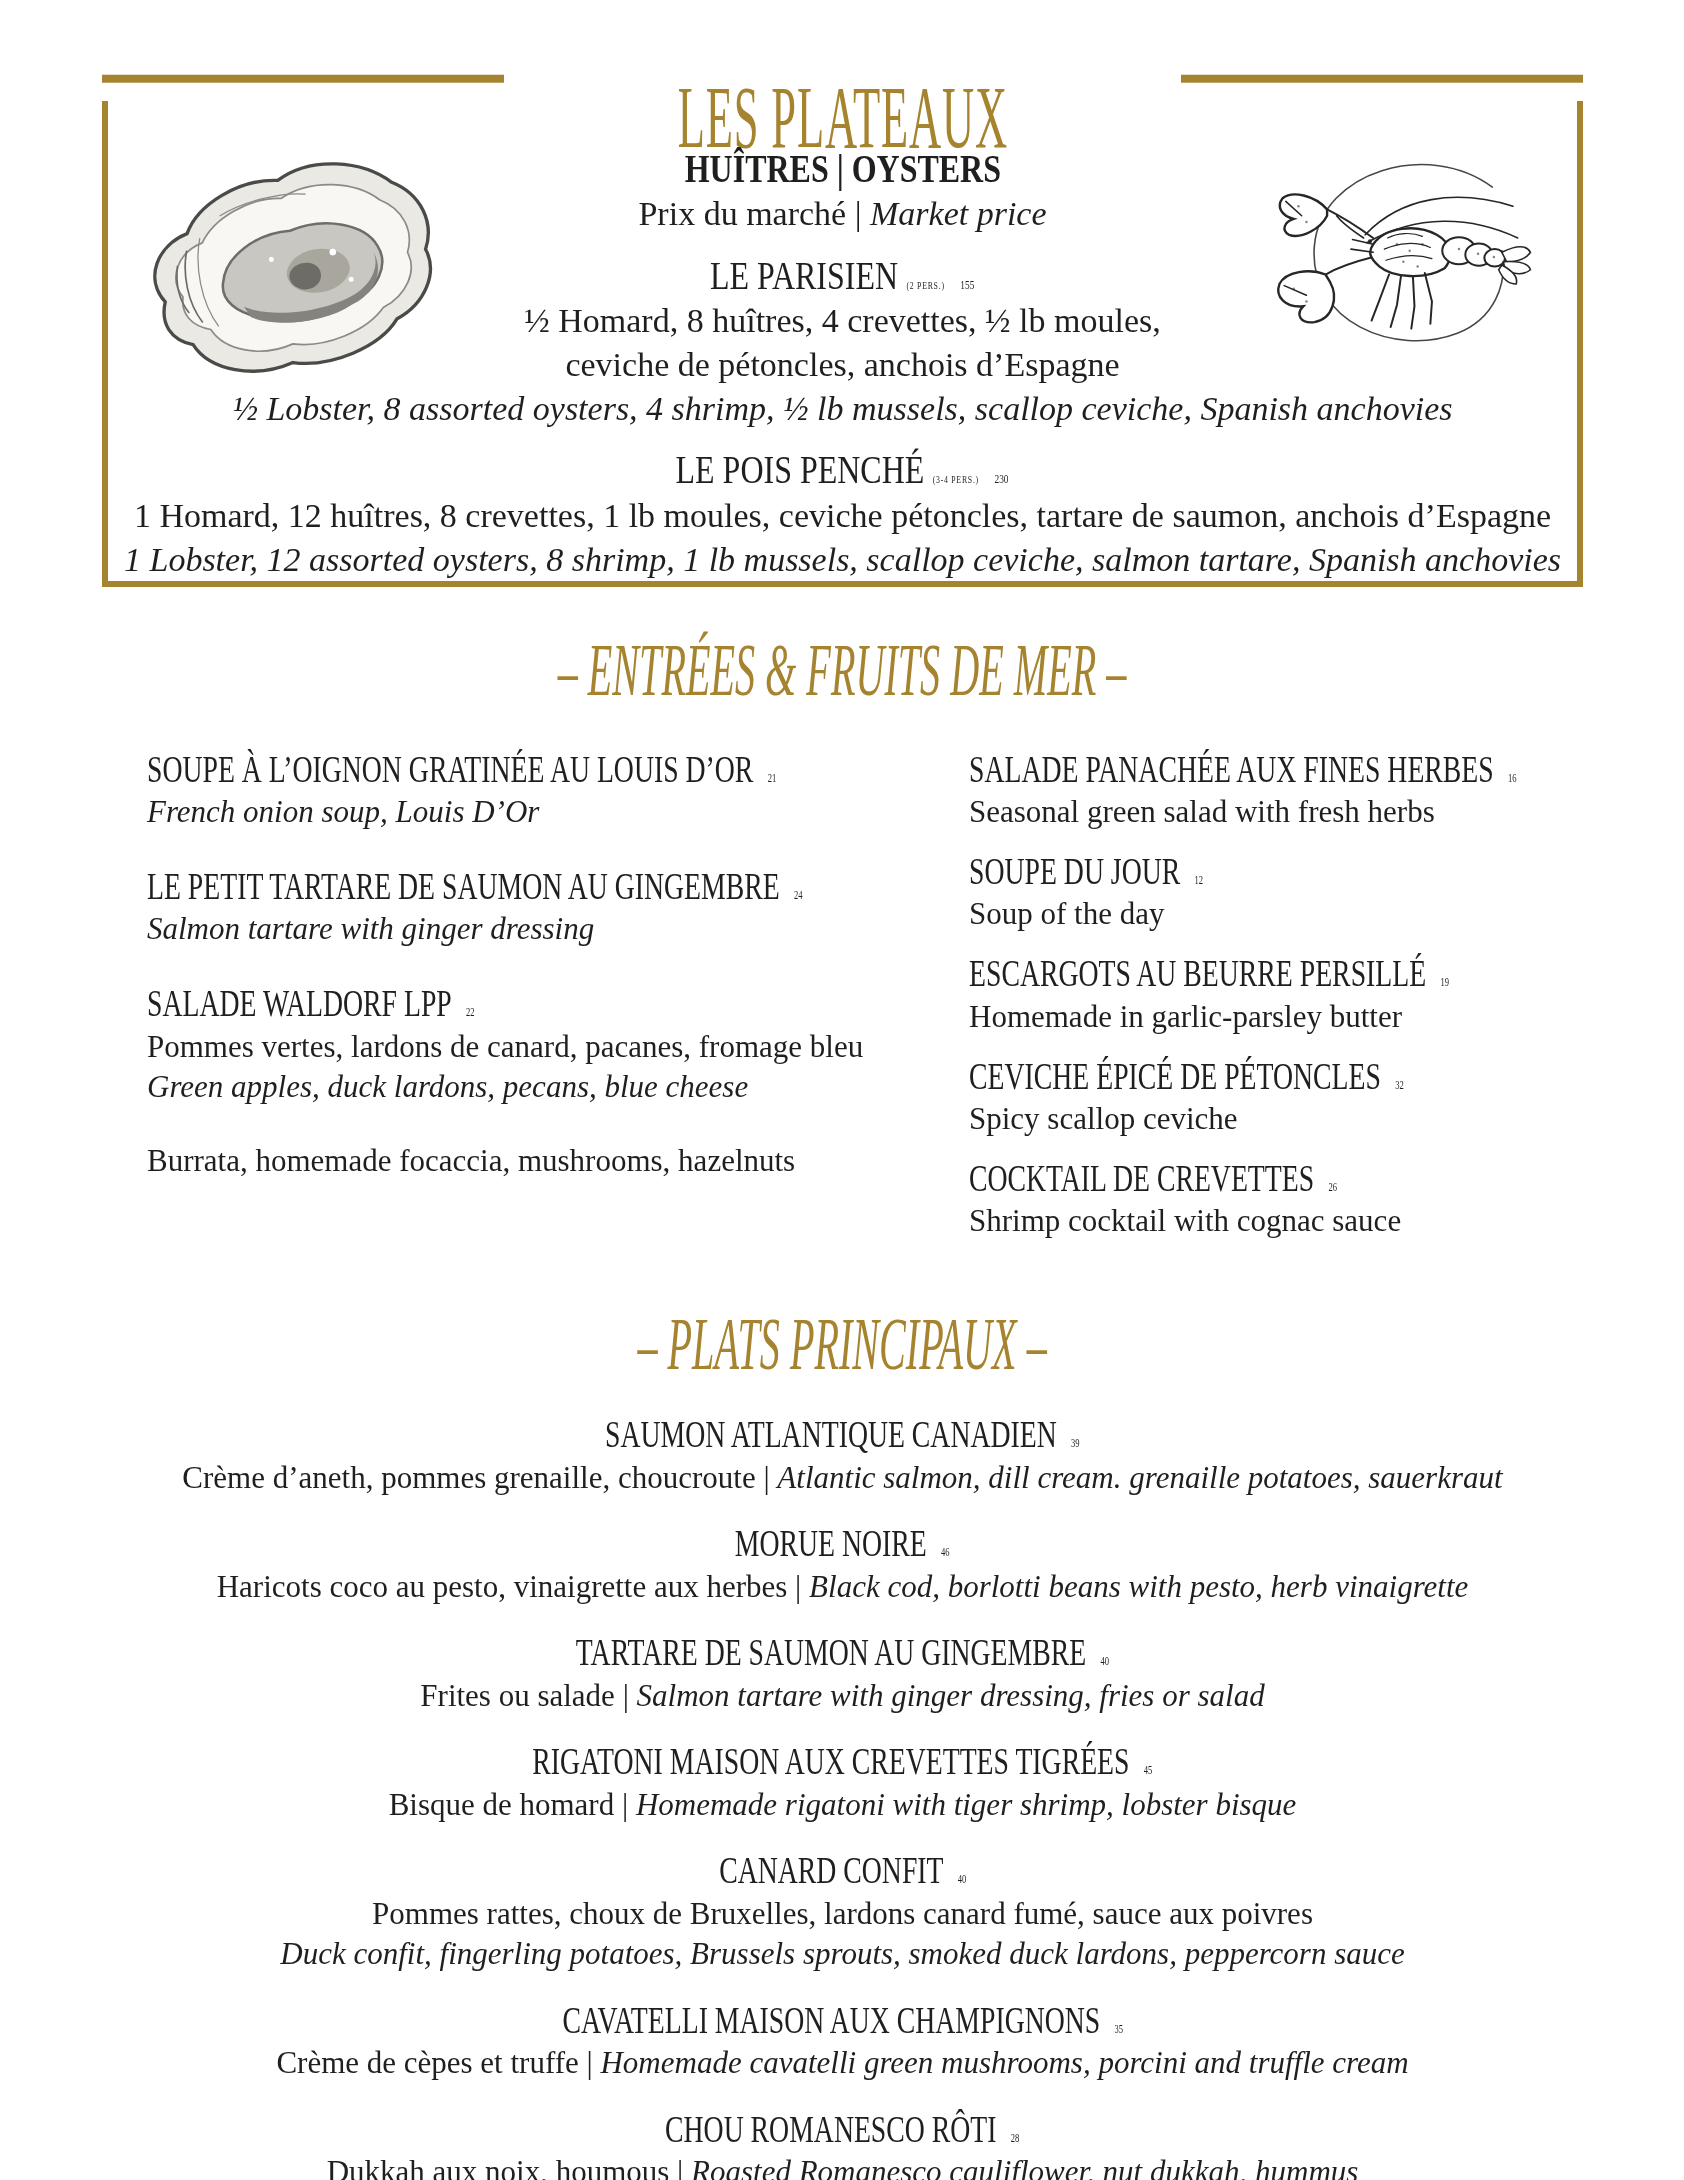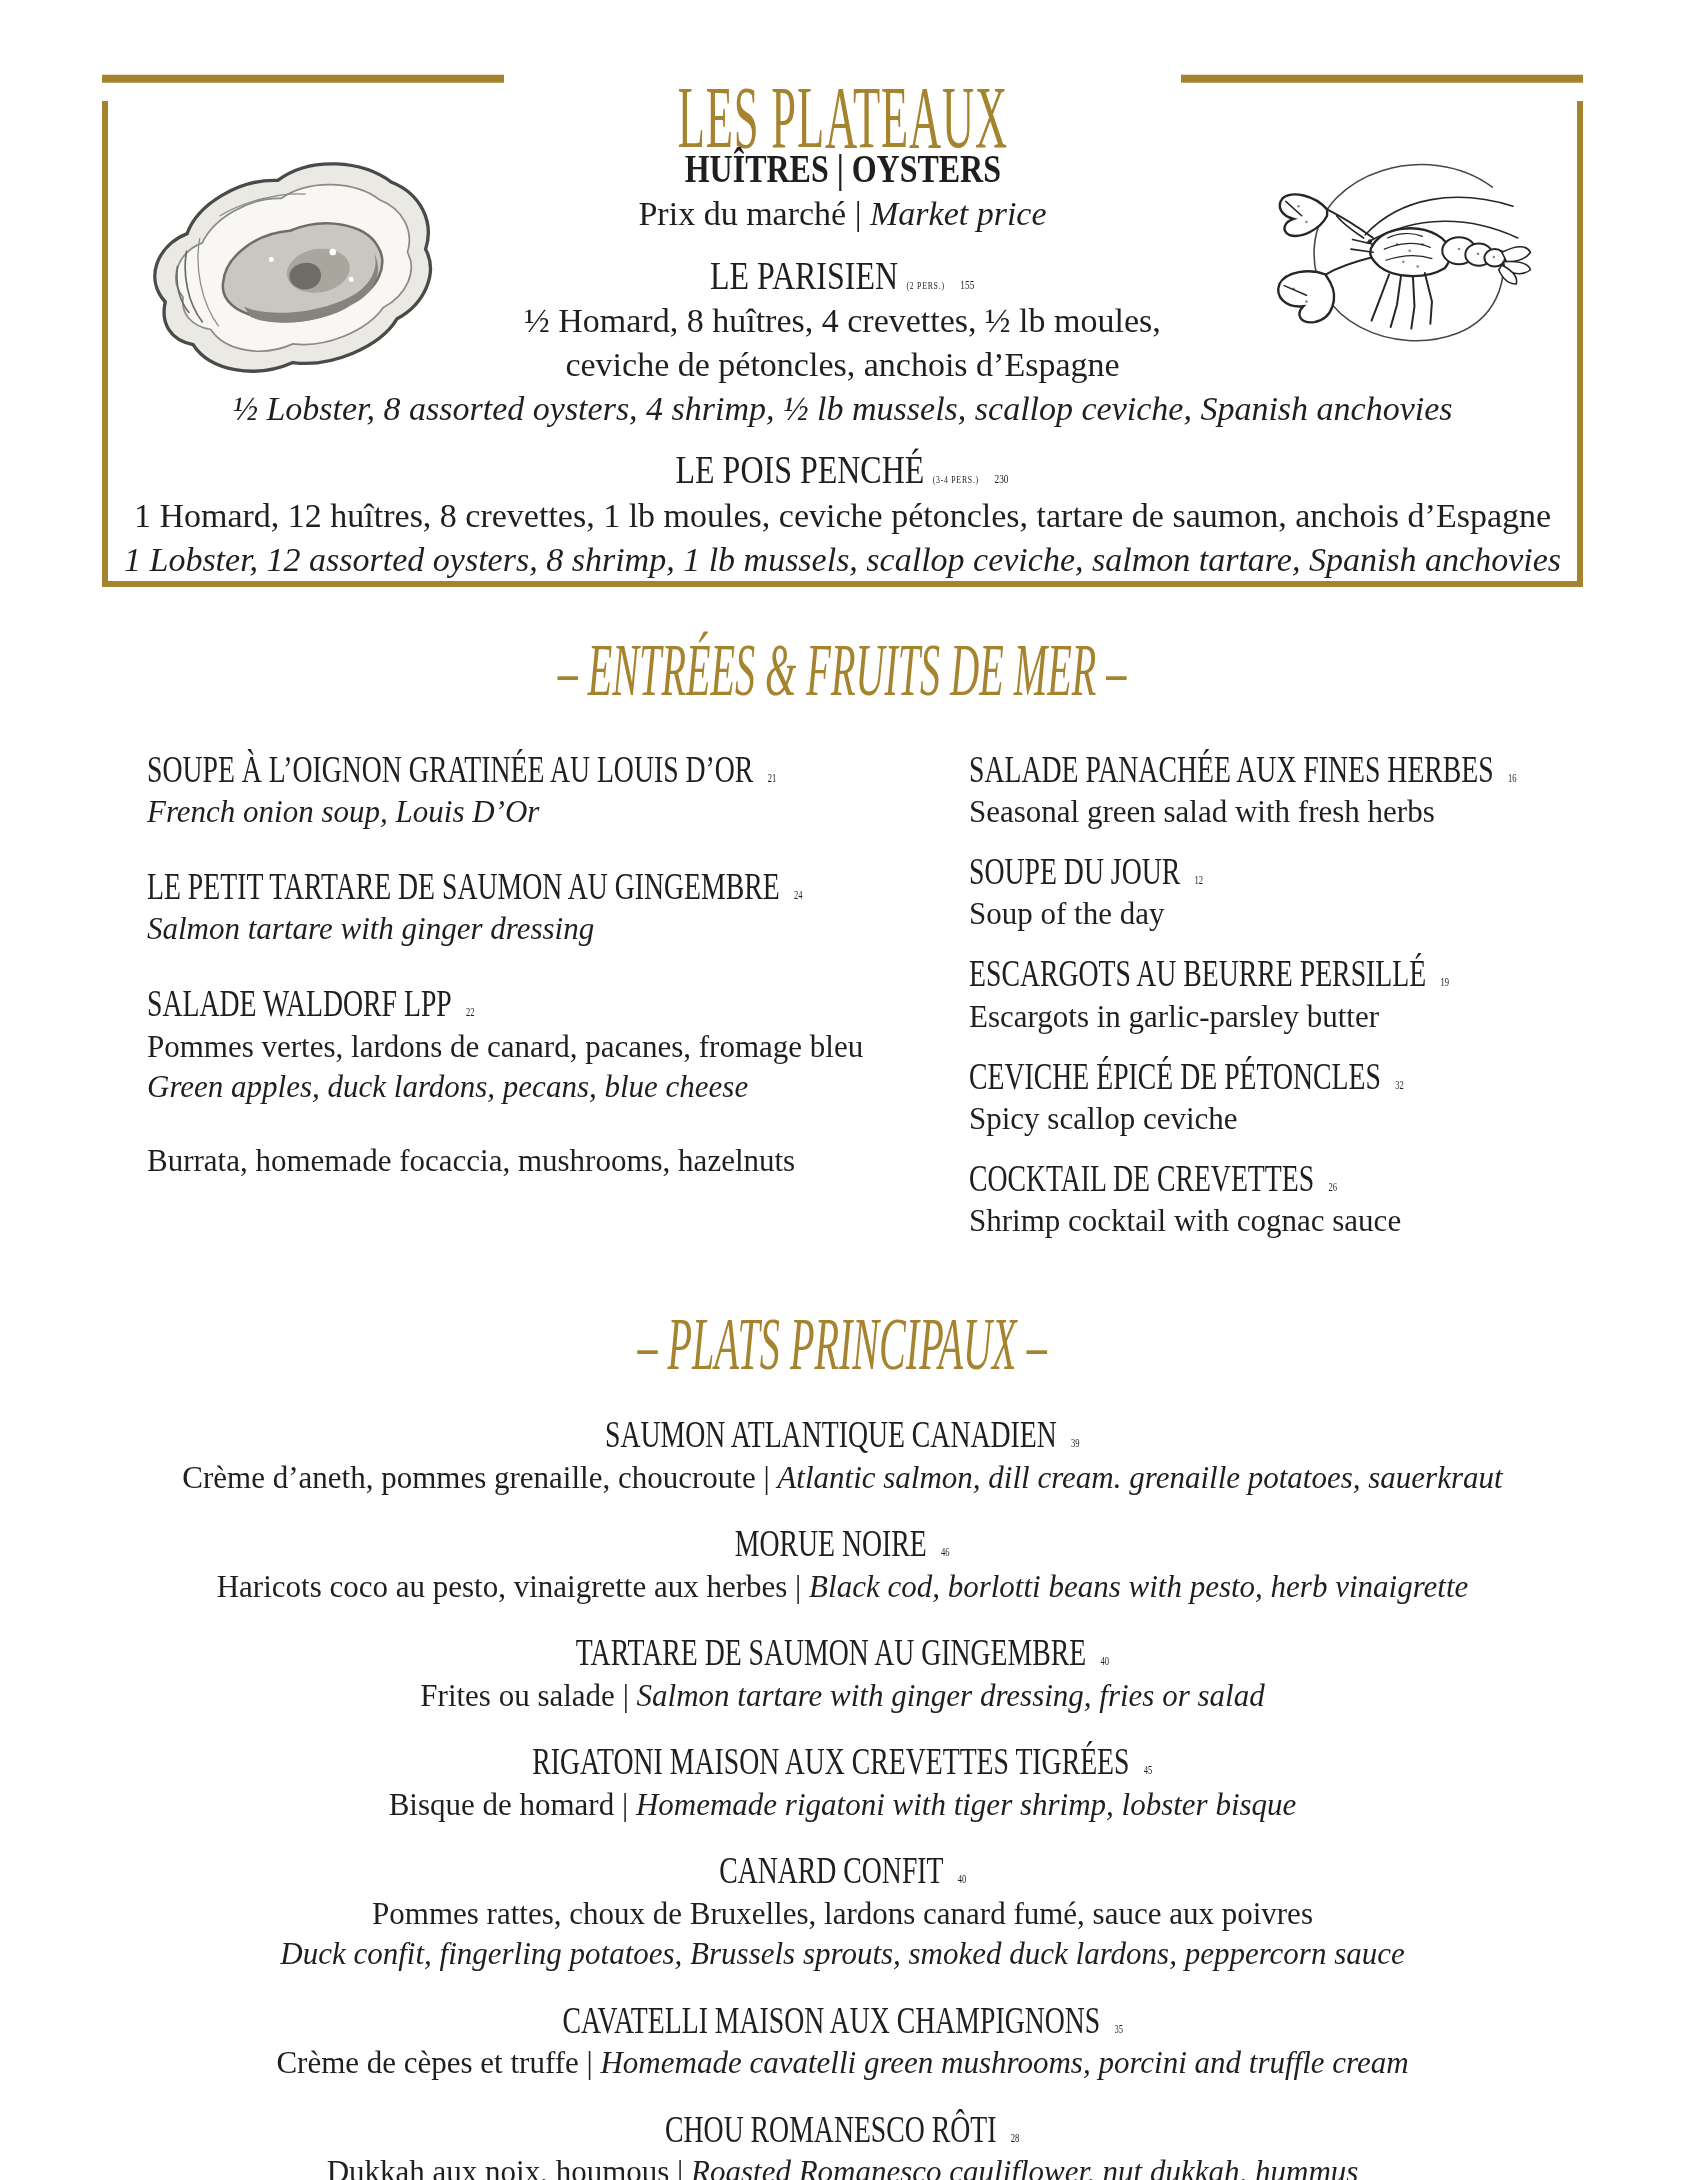--- a/index.html
+++ b/index.html
@@ -205,21 +205,21 @@
         <div class="menu-item">
           <div class="title-line"><span class="cond l sx75"><span class="item-title">SALADE PANACHÉE AUX FINES HERBES</span><span class="price">16</span></span></div>
           <div class="line"><span class="rm">Seasonal green salad with fresh herbs</span></div>
         </div>
         <div class="menu-item">
           <div class="title-line"><span class="cond l sx75"><span class="item-title">SOUPE DU JOUR</span><span class="price">12</span></span></div>
           <div class="line"><span class="rm">Soup of the day</span></div>
         </div>
         <div class="menu-item">
           <div class="title-line"><span class="cond l sx75"><span class="item-title">ESCARGOTS AU BEURRE PERSILLÉ</span><span class="price">19</span></span></div>
-          <div class="line"><span class="rm">Escargots in garlic-parsley butter</span></div>
+          <div class="line"><span class="rm">Homemade in garlic-parsley butter</span></div>
         </div>
         <div class="menu-item">
           <div class="title-line"><span class="cond l sx75"><span class="item-title">CEVICHE ÉPICÉ DE PÉTONCLES</span><span class="price">32</span></span></div>
           <div class="line"><span class="rm">Spicy scallop ceviche</span></div>
         </div>
         <div class="menu-item">
           <div class="title-line"><span class="cond l sx75"><span class="item-title">COCKTAIL DE CREVETTES</span><span class="price">26</span></span></div>
           <div class="line"><span class="rm">Shrimp cocktail with cognac sauce</span></div>
         </div>
       </div>

